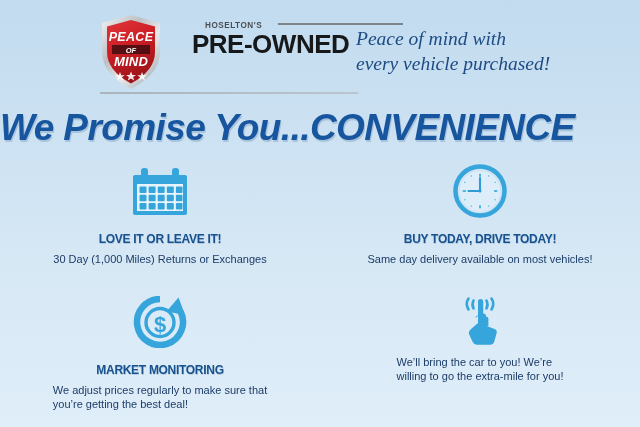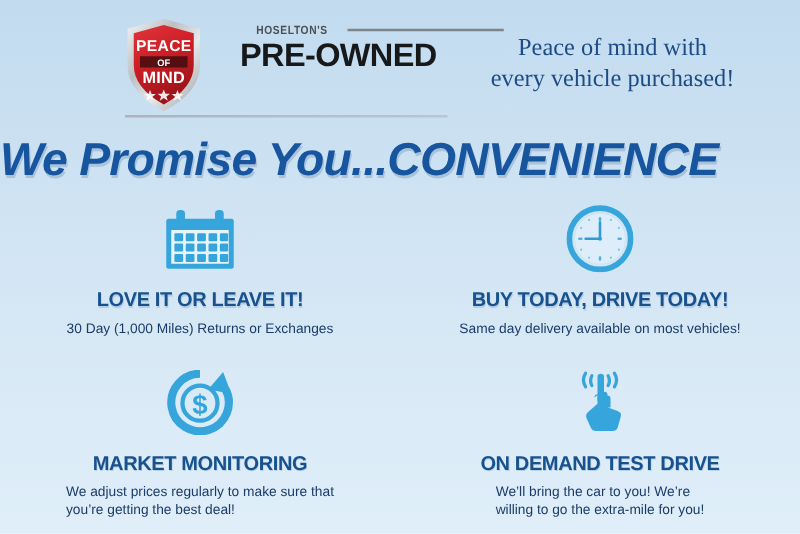--- a/index.html
+++ b/index.html
@@ -33,20 +33,21 @@
     top: 8px;
     width: 268px;
     height: 88px;
   }
   .shield {
     position: absolute;
     left: 4px;
     top: 6px;
     width: 62px;
     height: 76px;
+    font-style: italic;
   }
   .brand-text {
     position: absolute;
     left: 68px;
     top: 0px;
     width: 200px;
     height: 86px;
   }
   .hoseltons-row {
     position: absolute;
@@ -93,22 +94,22 @@
     width: 258px;
     height: 2px;
     background: linear-gradient(to right, #a9b4bd, #b9c6d1);
   }
 
   .tagline {
     position: absolute;
     left: 356px;
     top: 26px;
     width: 268px;
-    text-align: center;
     font-family: "Liberation Serif", serif;
+    font-style: italic;
     font-size: 19.5px;
     line-height: 25px;
     color: #1d4b84;
   }
 
   
   .headline {
     position: absolute;
     left: 0;
     top: 107px;
@@ -145,21 +146,21 @@
   .cell .icon {
     height: 54px;
     display: flex;
     align-items: center;
     justify-content: center;
   }
   .cell .title {
     margin-top: 14px;
     font-family: "Liberation Sans", sans-serif;
     font-weight: bold;
-    font-size: 16px;
+    font-size: 12px;
     letter-spacing: -0.3px;
     color: #17528f;
     text-shadow: 0.5px 1px 0 rgba(150,178,205,0.5);
     white-space: nowrap;
   }
   .cell .desc {
     margin-top: 6px;
     font-family: "Liberation Sans", sans-serif;
     font-size: 11px;
     line-height: 14px;
@@ -316,21 +317,20 @@
             <path d="M20.5 12.5 Q18.5 8.5 20.5 4.5"></path>
             <path d="M15.5 13.5 Q12 8 15.5 2.5"></path>
             <path d="M33.5 12.5 Q35.5 8.5 33.5 4.5"></path>
             <path d="M38.5 13.5 Q42 8 38.5 2.5"></path>
           </g>
           <path d="M25 5.5 a2.6 2.6 0 0 1 5.2 0 v19.5 h-5.2 z" fill="#35a5dc"></path>
           <path d="M25 20 v7 l-7.5 6.5 q-2.5 2.2 -1.2 5.2 l3.4 7.4 q1.2 2.6 4.1 2.6 h13.3 q3.2 0 4.1 -3 l2.4 -8.4 q0.9 -3.1 -2.1 -4.3 l-8.5 -3.2 v-9.8 a2.6 2.6 0 0 0 -5.2 0 v2 a2.6 2.6 0 0 0 -5.2 0 z" fill="#35a5dc"></path>
           <path d="M30.2 23 a2.6 2.6 0 0 1 5.2 0 v7 h-5.2 z" fill="#35a5dc"></path>
         </svg>
       </div>
-      <div class="title">ON DEMAND TEST DRIVE</div>
       <div class="desc">
         <span>We’ll bring the car to you! We’re</span>
         <span>willing to go the extra-mile for you!</span>
       </div>
     </div>
 
   </div>
 </div>
 
 </body></html>

